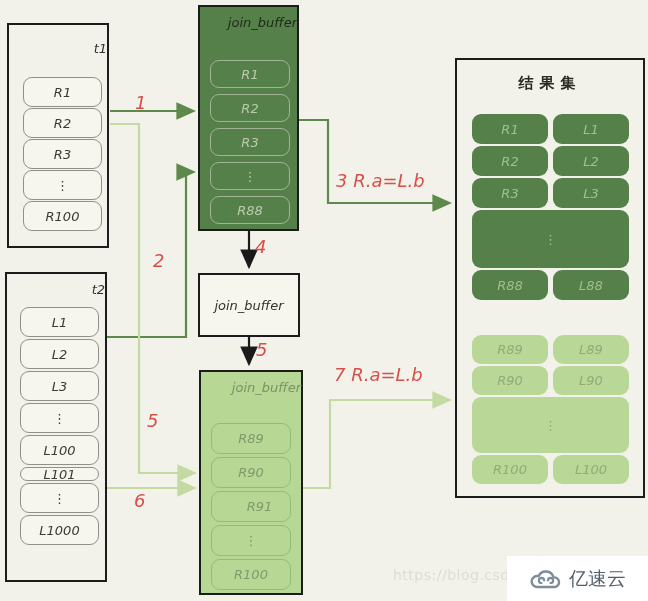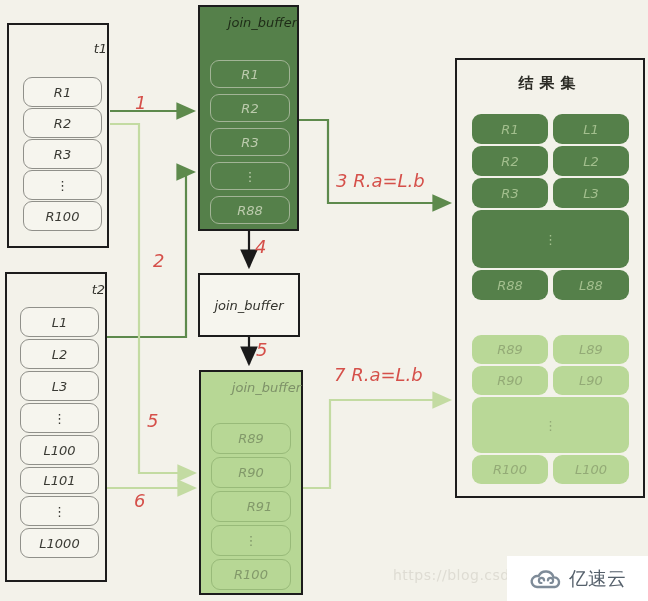--- a/index.html
+++ b/index.html
@@ -86,21 +86,21 @@
   </div>
 
   <div class="box plainbox" style="left:5px; top:272px; width:102px; height:310px;">
     <div class="box-title" style="margin-top:8px;">t2</div>
     <div class="rowstack" style="left:13px; top:33px; width:79px; gap:2px;">
       <div class="rowcard" style="height:30px;">L1</div>
       <div class="rowcard" style="height:30px;">L2</div>
       <div class="rowcard" style="height:30px;">L3</div>
       <div class="rowcard" style="height:30px;">⋮</div>
       <div class="rowcard" style="height:30px;">L100</div>
-      <div class="rowcard" style="height:27px;">L101</div>
+      <div class="rowcard" style="height:14px;">L101</div>
       <div class="rowcard" style="height:30px;">⋮</div>
       <div class="rowcard" style="height:30px;">L1000</div>
     </div>
   </div>
 
   <div class="box darkbox" style="left:198px; top:5px; width:101px; height:226px;">
     <div class="box-title" style="margin-top:8px;">join_buffer</div>
     <div class="rowstack" style="left:10px; top:53px; width:80px; gap:6px;">
       <div class="dark-rowcard" style="height:28px;">R1</div>
       <div class="dark-rowcard" style="height:28px;">R2</div>
@@ -146,21 +146,21 @@
       </div>
       <div class="pairrow">
         <div class="paircell pc-dark" style="height:30px;">R88</div>
         <div class="paircell pc-dark" style="height:30px;">L88</div>
       </div>
     </div>
 
     <div class="pairstack" style="left:15px; top:275px; width:157px;">
       <div class="pairrow">
         <div class="paircell pc-light" style="height:29px;">R89</div>
-        <div class="paircell pc-light" style="height:29px;">L89</div>
+        <div class="paircell pc-light" style="height:29px;border-radius:11px;">L89</div>
       </div>
       <div class="pairrow">
         <div class="paircell pc-light" style="height:29px;">R90</div>
         <div class="paircell pc-light" style="height:29px;">L90</div>
       </div>
       <div class="pairrow">
         <div class="paircell pc-light dotscell" style="height:56px;">⋮</div>
       </div>
       <div class="pairrow">
         <div class="paircell pc-light" style="height:29px;">R100</div>

